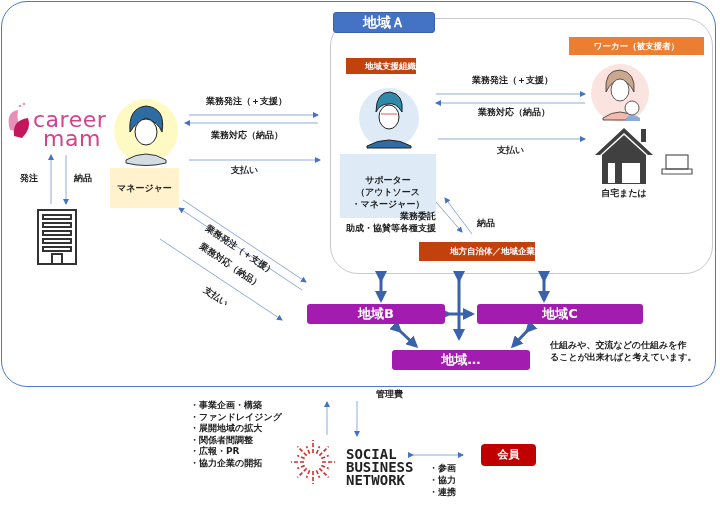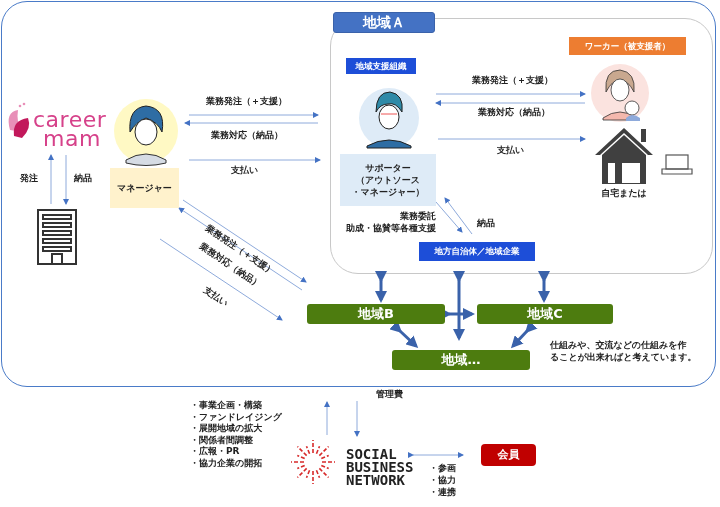--- a/index.html
+++ b/index.html
@@ -2,23 +2,23 @@
 <html><head>
 <meta charset="utf-8">
 <style>
   html,body{margin:0;padding:0;background:#ffffff;}
   body{width:720px;height:507px;position:relative;overflow:hidden;font-family:"DejaVu Sans",sans-serif;color:#222;}
   .abs{position:absolute;}
   .txt{font-size:9px;font-weight:bold;color:#222;white-space:nowrap;line-height:12px;}
   .outer-frame{left:1px;top:1px;width:715px;height:386px;border:1.5px solid #4a7bc8;border-radius:26px;box-sizing:border-box;}
   .region-a-frame{left:330px;top:18px;width:383px;height:256px;border:1.5px solid #c8c8c8;border-radius:28px;box-sizing:border-box;background:#fff;}
   .region-a-tab{left:333px;top:12px;width:100px;height:19px;background:#4472c4;border:1px solid #3a62aa;border-radius:3px;color:#fff;font-size:14px;font-weight:bold;text-align:center;line-height:19px;}
-  .blue-label{background:#1d4ed8;color:#fff;font-size:8.5px;font-weight:bold;text-align:center;}
+  .blue-label{background:#c2410c;color:#fff;font-size:8.5px;font-weight:bold;text-align:right;}
   .orange-label{background:#ed7d31;color:#fff;font-size:8.5px;font-weight:bold;text-align:center;}
-  .region-box{background:#4d7c0f;color:#fff;font-size:13px;font-weight:bold;text-align:center;border-radius:3px;}
+  .region-box{background:#a21caf;color:#fff;font-size:13px;font-weight:bold;text-align:center;border-radius:3px;}
   .member{background:#c00000;color:#fff;font-size:11px;font-weight:bold;text-align:center;border-radius:4px;}
   .manager-label{background:#fff2cc;}
   .supporter-label{background:#deebf7;}
   svg{position:absolute;left:0;top:0;}
   .logo-text{font-family:"DejaVu Sans",sans-serif;color:#d6418a;font-size:22px;font-weight:normal;line-height:22px;letter-spacing:0.5px;}
   .sbn-text{font-family:"DejaVu Sans Mono",monospace;font-weight:bold;font-size:14px;line-height:13px;color:#222;}
 </style>
 </head>
 <body>
 
@@ -151,44 +151,44 @@
 
 <div class="abs txt" style="left:206px;top:95px;">業務発注（＋支援）</div>
 <div class="abs txt" style="left:211px;top:129px;">業務対応（納品）</div>
 <div class="abs txt" style="left:231px;top:164px;">支払い</div>
 
 <div class="abs txt" style="left:210px;top:222px;transform:rotate(34deg);transform-origin:left top;">業務発注（＋支援）</div>
 <div class="abs txt" style="left:204px;top:240px;transform:rotate(34deg);transform-origin:left top;">業務対応（納品）</div>
 <div class="abs txt" style="left:208px;top:284px;transform:rotate(34deg);transform-origin:left top;">支払い</div>
 
 <div class="abs blue-label" style="left:346px;top:58px;width:70px;height:16px;line-height:16px;">地域支援組織</div>
-<div class="abs txt supporter-label" style="left:340px;top:154px;width:96px;height:44px;text-align:center;padding-top:8px;">
+<div class="abs txt supporter-label" style="left:340px;top:154px;width:96px;height:44px;text-align:center;padding-top:20px;">
   <div>サポーター</div>
   <div>（アウトソース</div>
   <div>・マネージャー）</div>
 </div>
 
 <div class="abs txt" style="left:472px;top:74px;">業務発注（＋支援）</div>
 <div class="abs txt" style="left:478px;top:106px;">業務対応（納品）</div>
 <div class="abs txt" style="left:497px;top:144px;">支払い</div>
 
-<div class="abs orange-label" style="left:569px;top:37px;width:117px;height:18px;line-height:18px;">ワーカー（被支援者）</div>
+<div class="abs orange-label" style="left:569px;top:37px;width:135px;height:18px;line-height:18px;">ワーカー（被支援者）</div>
 <div class="abs txt" style="left:562px;top:187px;width:124px;text-align:center;">
   <div>自宅または</div>
 </div>
 
 <div class="abs txt" style="left:336px;top:210px;width:100px;text-align:right;">
   <div>業務委託</div>
   <div>助成・協賛等各種支援</div>
 </div>
 <div class="abs txt" style="left:477px;top:217px;">納品</div>
 <div class="abs blue-label" style="left:419px;top:242px;width:116px;height:19px;line-height:19px;">地方自治体／地域企業</div>
 
 <div class="abs region-box" style="left:307px;top:304px;width:138px;height:20px;line-height:20px;">地域B</div>
-<div class="abs region-box" style="left:477px;top:304px;width:136px;height:20px;line-height:20px;">地域C</div>
+<div class="abs region-box" style="left:477px;top:304px;width:166px;height:20px;line-height:20px;">地域C</div>
 <div class="abs region-box" style="left:392px;top:350px;width:138px;height:20px;line-height:20px;">地域…</div>
 
 <div class="abs txt" style="left:550px;top:339px;">
   <div>仕組みや、交流などの仕組みを作</div>
   <div>ることが出来ればと考えています。</div>
 </div>
 
 <div class="abs txt" style="left:190px;top:400px;line-height:11.5px;">
   <div>・事業企画・構築</div>
   <div>・ファンドレイジング</div>

